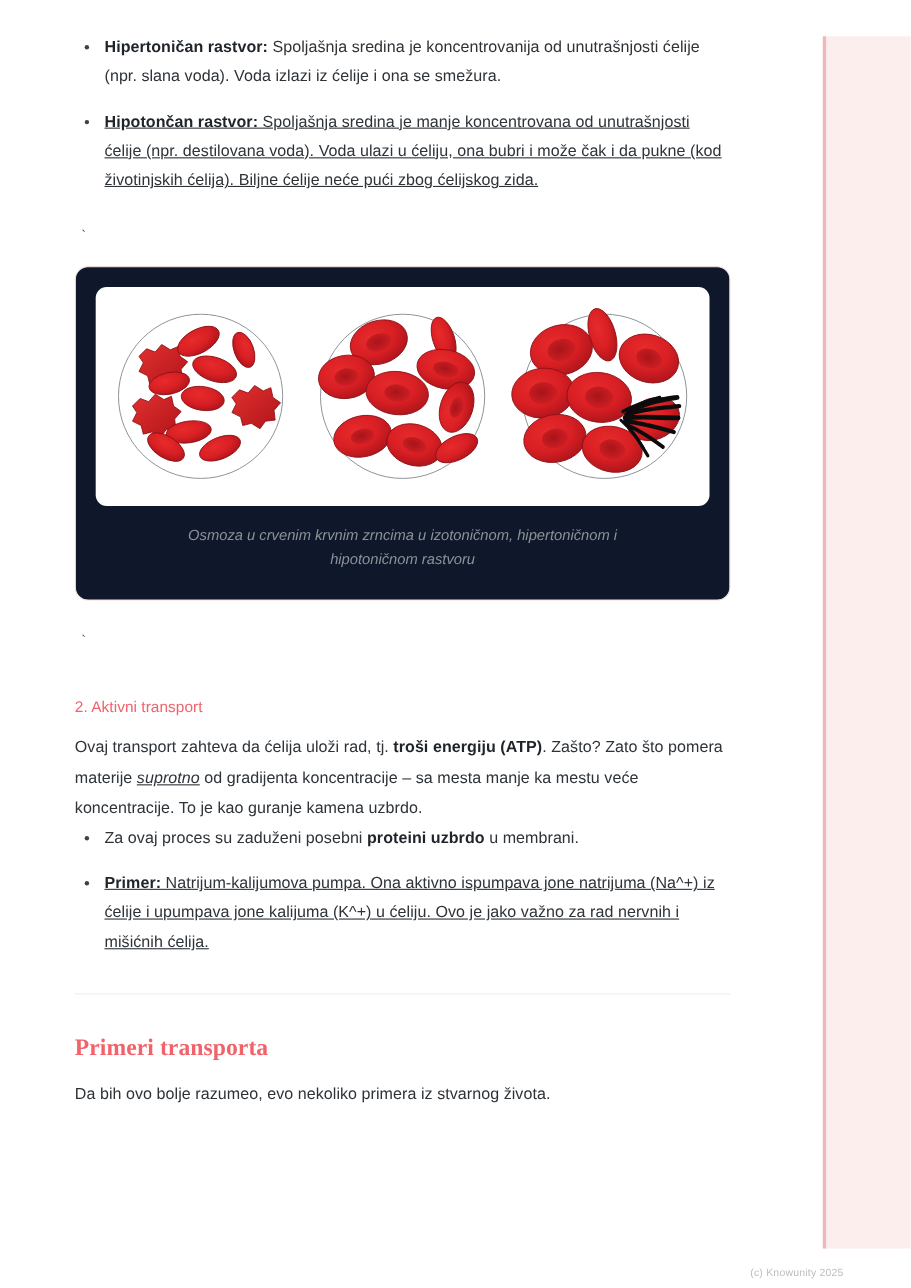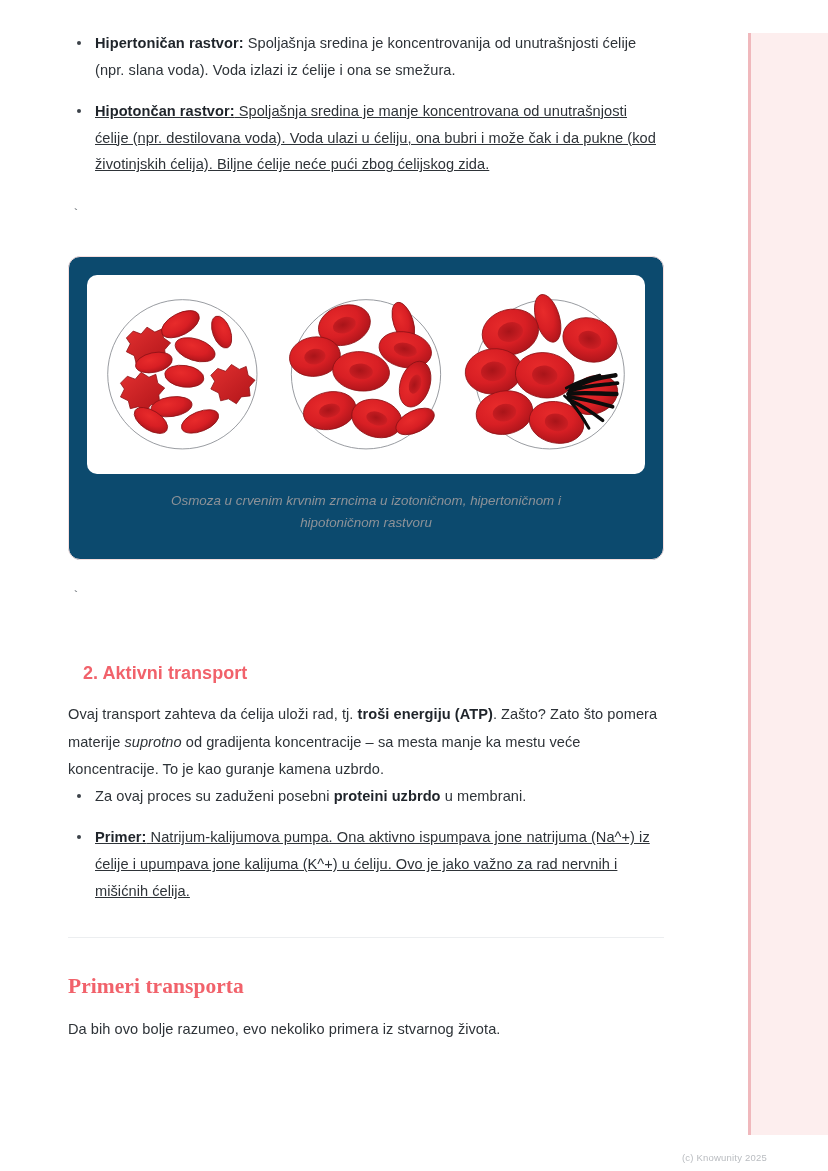--- a/index.html
+++ b/index.html
@@ -55,63 +55,63 @@
     content: "";
     position: absolute;
     left: 9px;
     top: 11px;
     width: 4px;
     height: 4px;
     border-radius: 50%;
     background: #3c4249;
   }
   .b { font-weight: bold; color: #1f242a; }
-  .i { font-style: italic; }
+  .i { font-style: italic; text-decoration: underline; }
 
   
   .tick {
     font-family: "Liberation Mono", "DejaVu Sans Mono", monospace;
     font-size: 13px;
     color: #555b62;
     line-height: 1;
     height: 14px;
   }
   .tick-1 { margin: 30px 0 0 4px; }
   .tick-2 { margin: 30px 0 0 4px; }
 
   
   .figure-card {
-    margin-top: 34px;
+    margin-top: 20px;
     border: 1px solid #f5dede;
     border-radius: 12px;
-    background: #0c4a6e;
+    background: #0f172a;
     padding: 18px 18px 16px 18px;
   }
   .figure-inner {
     background: #ffffff;
     border-radius: 10px;
     padding: 6px 4px;
   }
   .figure-inner svg { display: block; width: 100%; height: auto; }
   .figure-caption {
     margin: 16px auto 10px auto;
     max-width: 460px;
     text-align: center;
     font-style: italic;
     font-size: 13.4px;
     line-height: 1.62;
     color: #8d9298;
   }
 
   
   h2.sec-heading {
-    margin: 15px;
+    margin: 0;
     padding-top: 44px;
-    font-size: 18px;
-    font-weight: bold;
+    font-size: 14px;
+    font-weight: normal;
     color: #f1626b;
     letter-spacing: 0.05px;
   }
   h2.big-heading {
     margin: 0;
     padding-top: 36px;
     font-size: 21.5px;
     font-weight: bold;
     color: #f1626b;
     letter-spacing: 0.05px;

